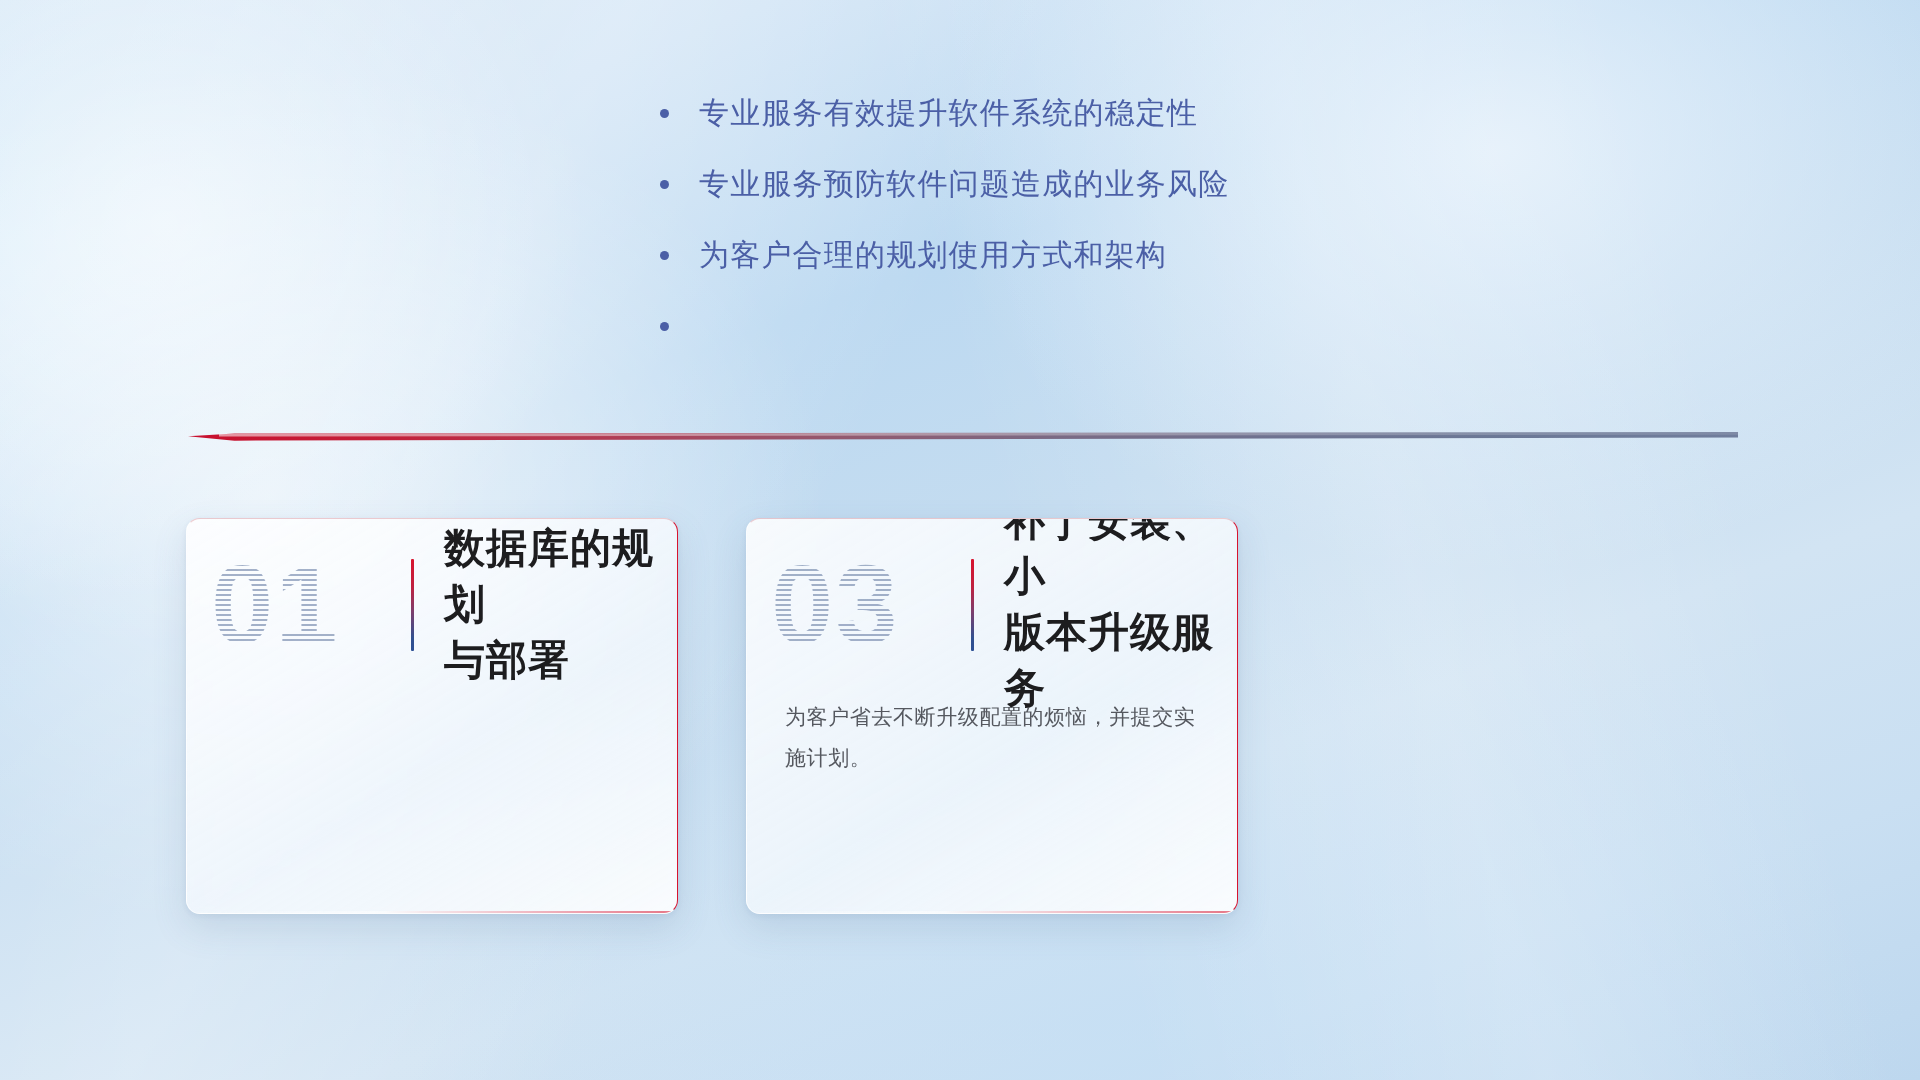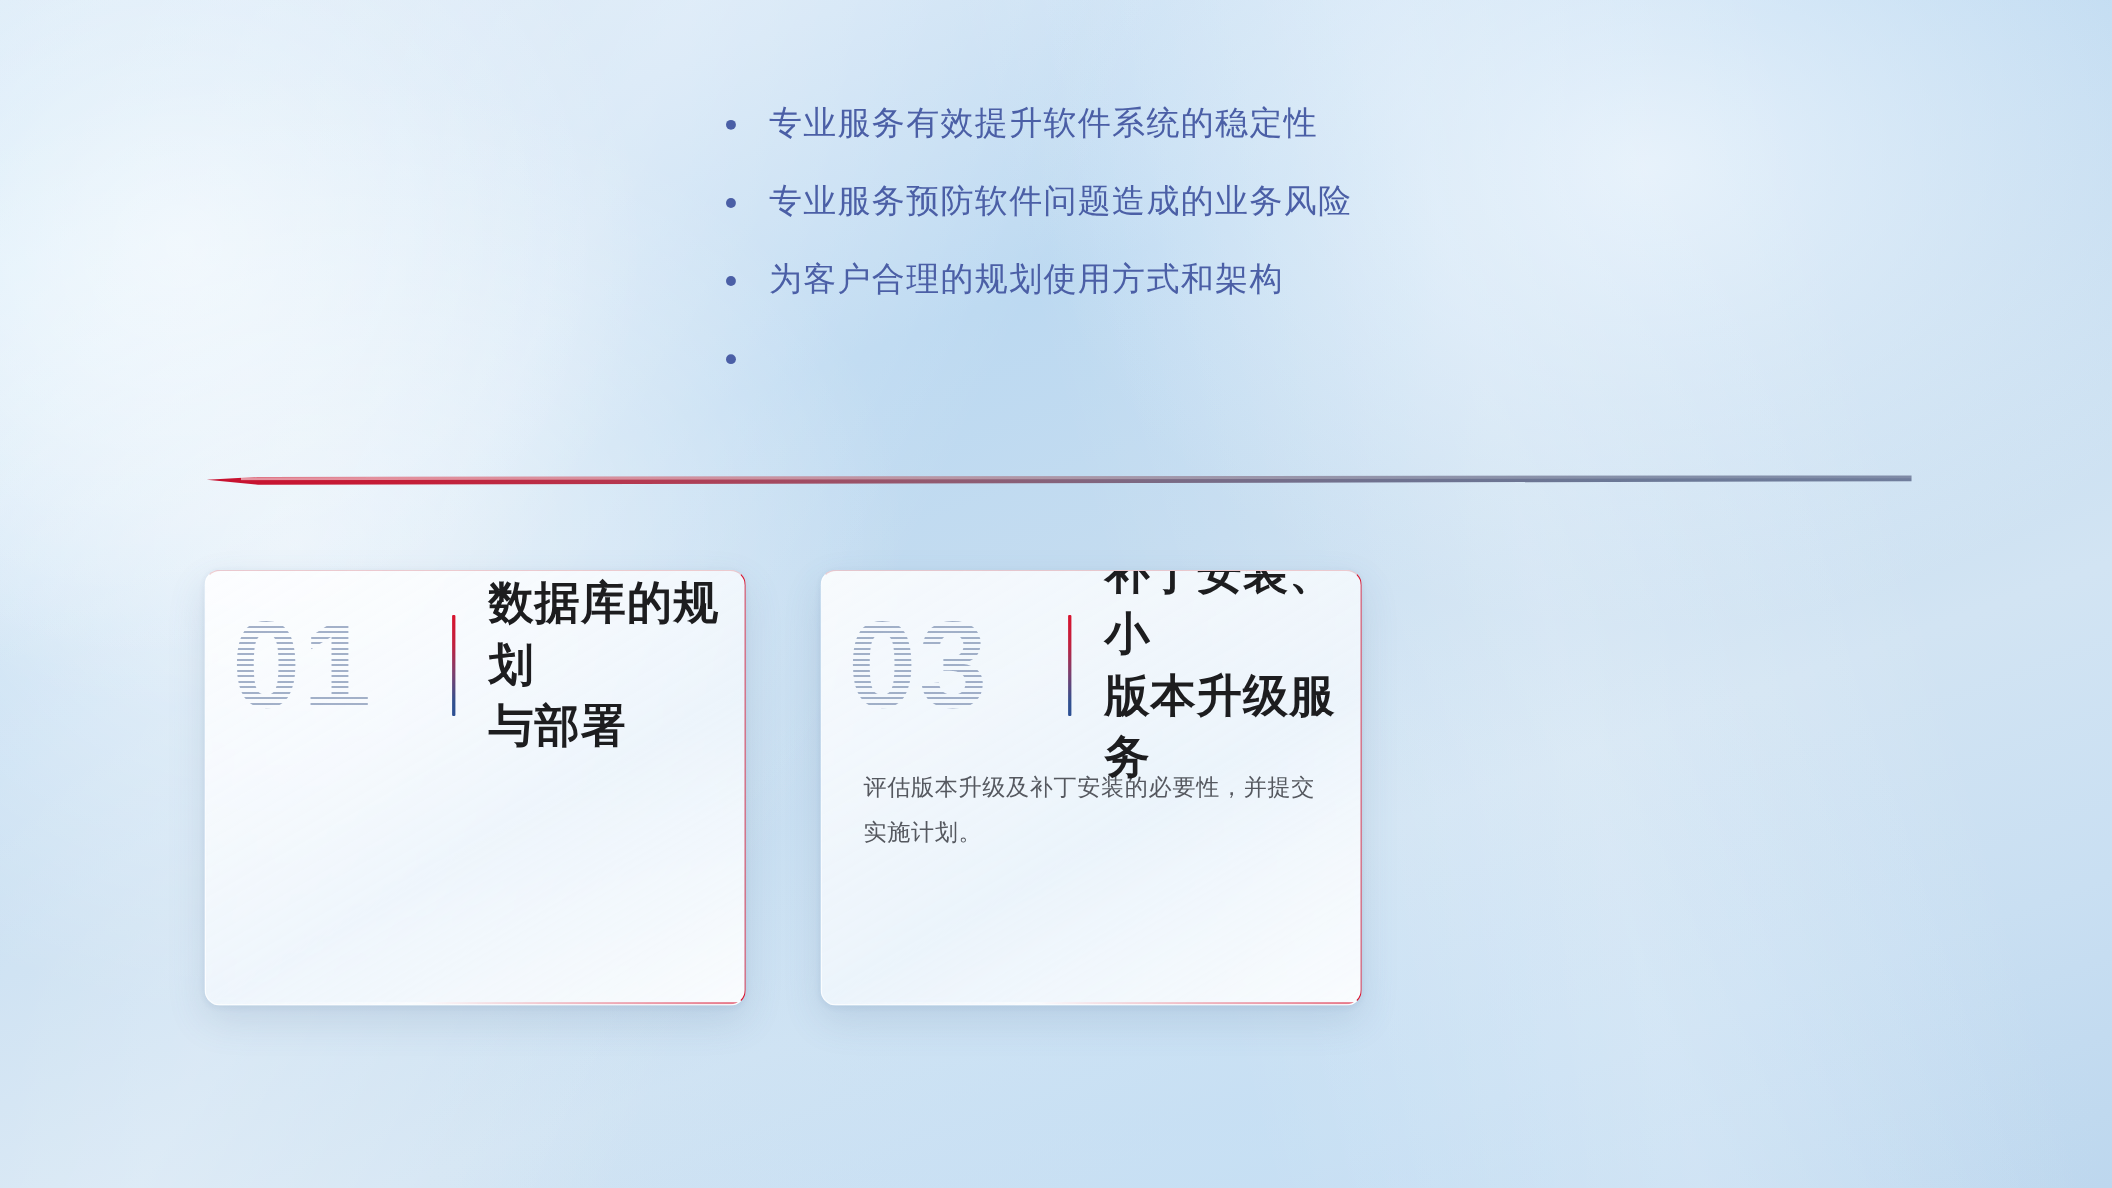--- a/index.html
+++ b/index.html
@@ -164,16 +164,16 @@
   </div>
 
 
   <div class="card">
     <div class="card-head">
       <div class="big-num">03</div>
       <div class="vbar"></div>
       <div class="card-title">补丁安装、小
 版本升级服务</div>
     </div>
-    <div class="card-body">评估版本升级及补丁安装的必要性，并提交实施计划。</div>
+    <div class="card-body">为客户省去不断升级配置的烦恼，并提交实施计划。</div>
   </div>
 
 </div>
 
 </body></html>

